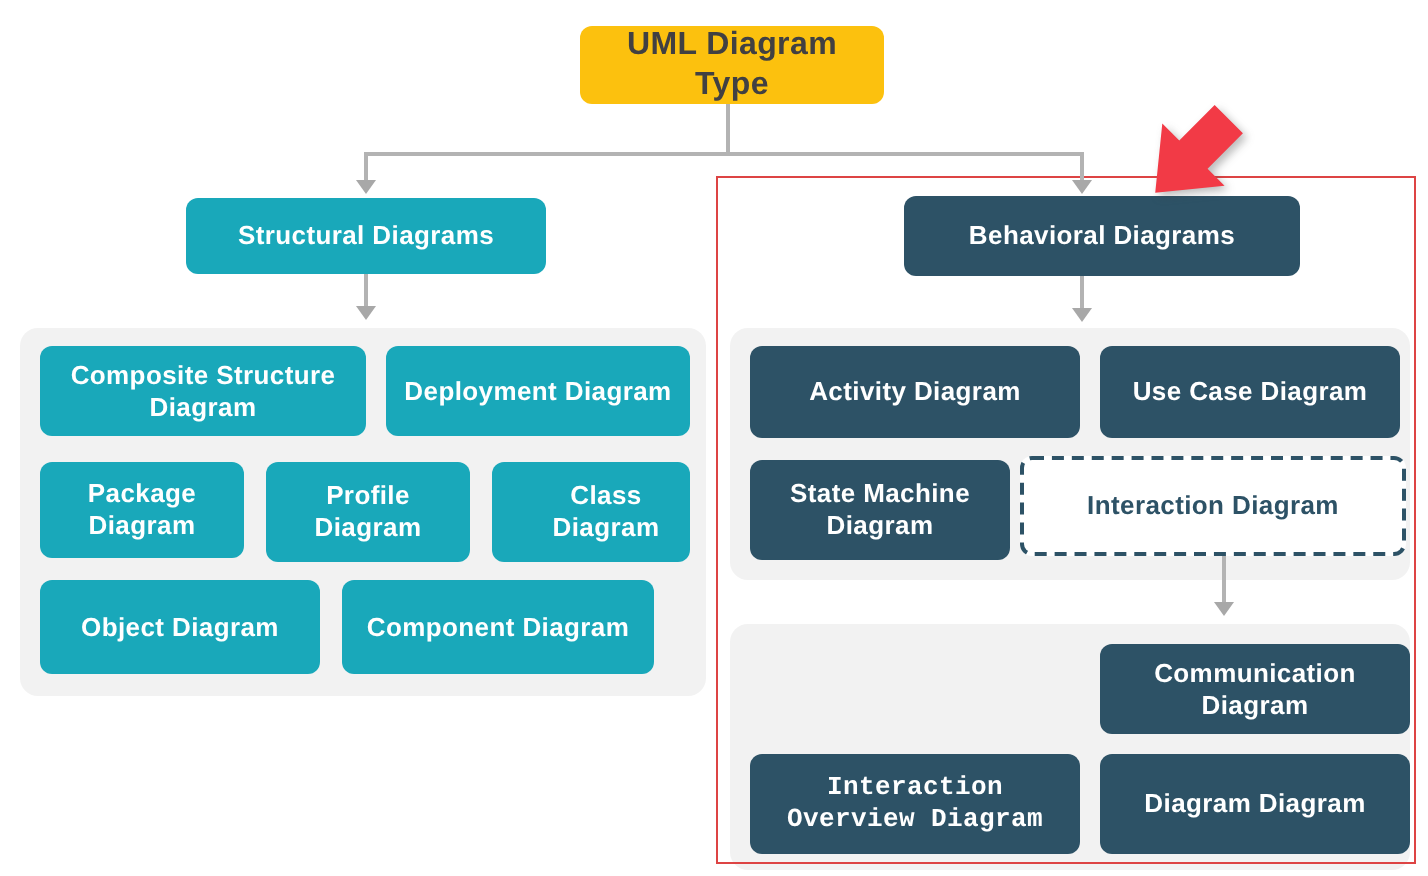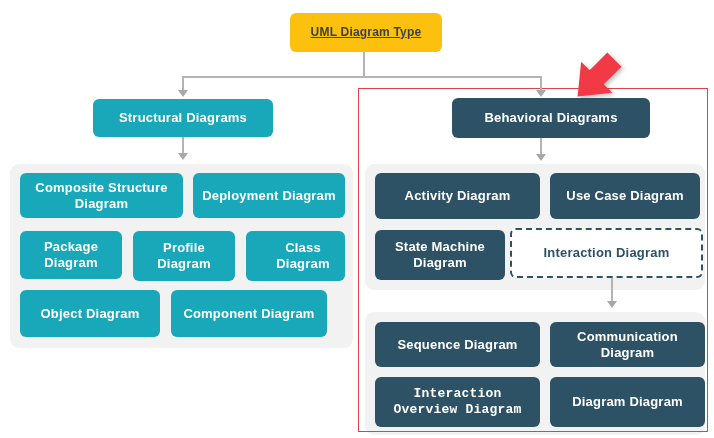--- a/index.html
+++ b/index.html
@@ -25,21 +25,21 @@
   .highlight-frame{position:absolute;left:358px;top:88px;width:350px;height:344px;
     border:1px solid var(--highlight-border);z-index:2;}
 
   .conn{position:absolute;background:var(--connector);z-index:3;}
   .head{position:absolute;width:0;height:0;border-left:5px solid transparent;
     border-right:5px solid transparent;border-top:7px solid var(--connector-head);z-index:3;}
 
   .node{position:absolute;display:flex;align-items:center;justify-content:center;
     text-align:center;font-weight:bold;color:#fff;letter-spacing:.2px;
     border-radius:6px;z-index:4;line-height:1.22;padding:2px 6px;}
-  .root{background:var(--root-fill);color:var(--root-text);font-size:12px;text-decoration:underline;}
+  .root{background:var(--root-fill);color:var(--root-text);font-size:16px;}
   .teal{background:var(--structural-fill);font-size:13px;}
   .navy{background:var(--behavioral-fill);font-size:13px;}
   .dashed{background:#ffffff;border:2px dashed var(--behavioral-fill);
     color:var(--behavioral-fill);font-size:13px;}
 
   .b-root{left:290px;top:13px;width:152px;height:39px;}
   .b-structural-header{left:93px;top:99px;width:180px;height:38px;}
   .b-behavioral-header{left:452px;top:98px;width:198px;height:40px;}
 
   .b-composite{left:20px;top:173px;width:163px;height:45px;}
@@ -96,21 +96,20 @@
   <div class="node teal b-package">Package Diagram</div>
   <div class="node teal b-profile">Profile Diagram</div>
   <div class="node teal b-class">Class Diagram</div>
   <div class="node teal b-object">Object Diagram</div>
   <div class="node teal b-component">Component Diagram</div>
 
   <div class="node navy b-activity">Activity Diagram</div>
   <div class="node navy b-usecase">Use Case Diagram</div>
   <div class="node navy b-statemachine">State Machine Diagram</div>
   <div class="node dashed b-interaction">Interaction Diagram</div>
-  <div class="node navy b-sequence">Sequence Diagram</div>
   <div class="node navy b-communication">Communication Diagram</div>
   <div class="node navy b-interoverview">Interaction Overview Diagram</div>
   <div class="node navy b-timing">Diagram Diagram</div>
 
   <svg class="pointer" width="72" height="72" viewBox="0 0 72 72">
     <g transform="rotate(45 36 36)">
       <path d="M26 10 h20 v25 h12 L36 62 L14 35 h12 z" fill="var(--pointer-arrow)"></path>
     </g>
   </svg>
 

